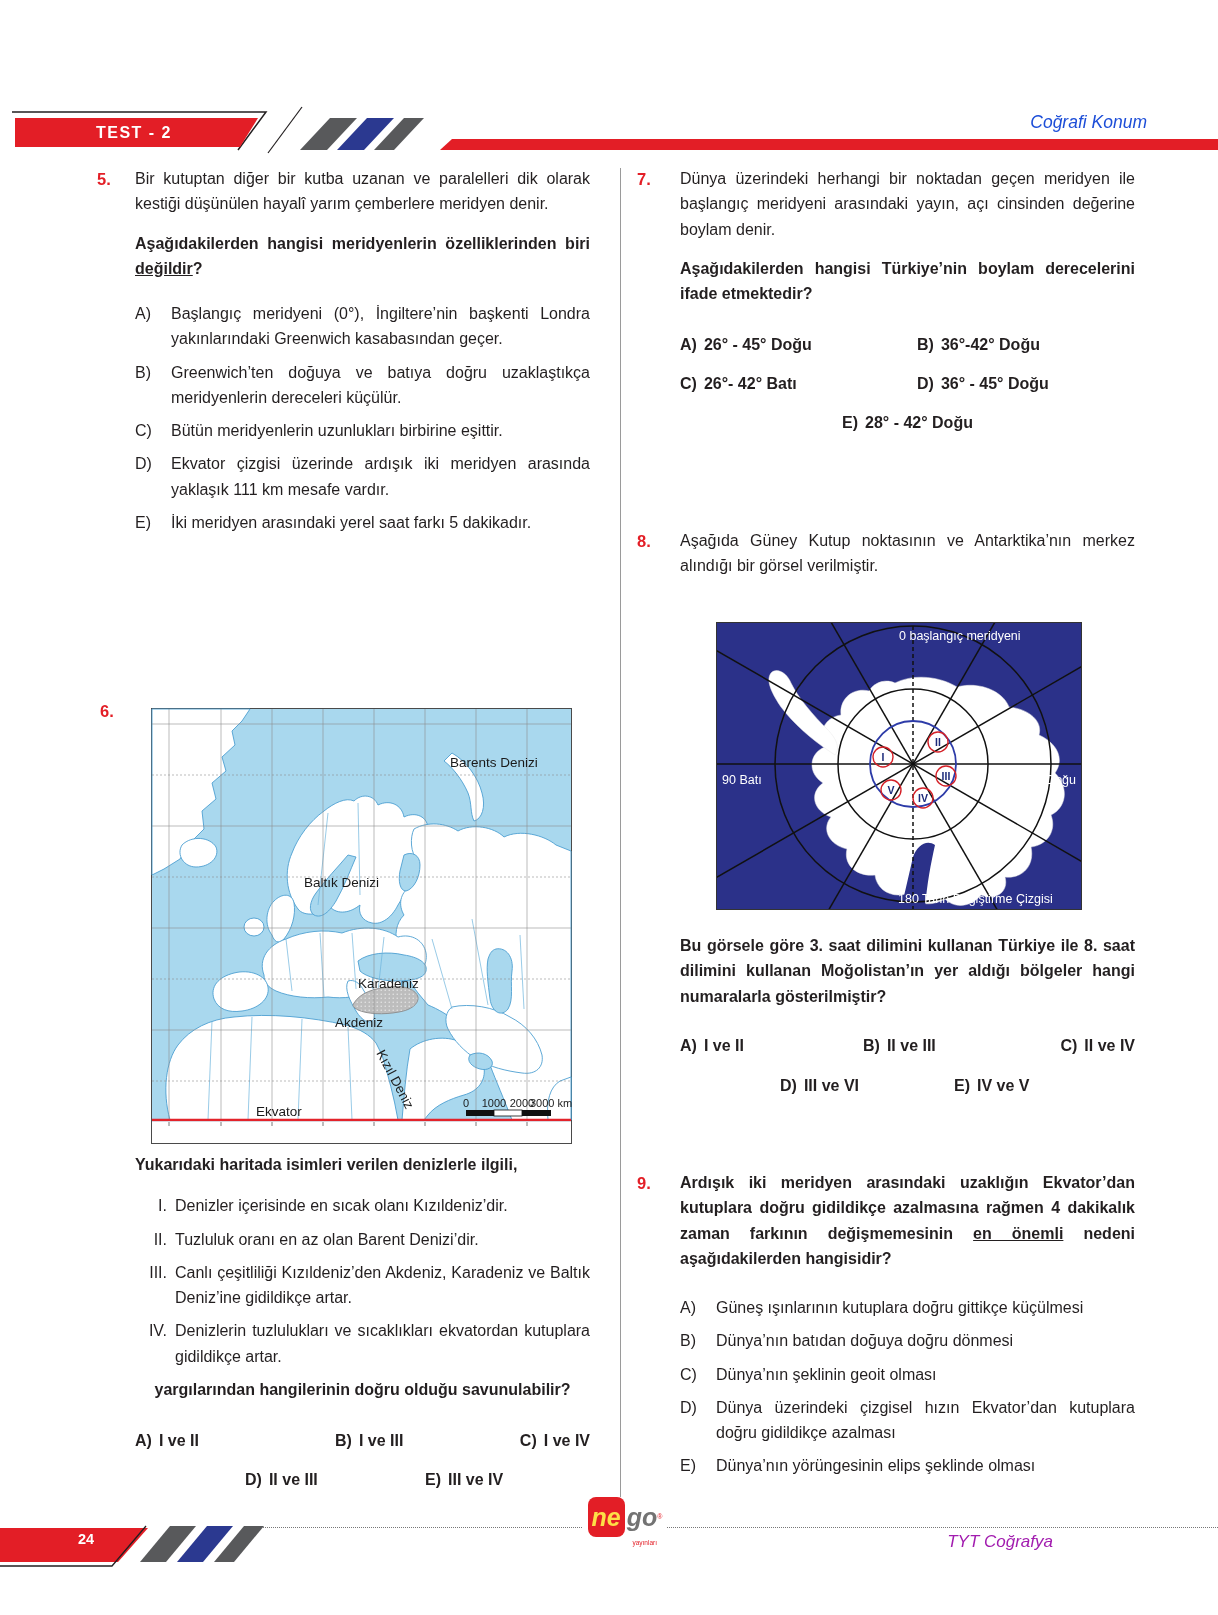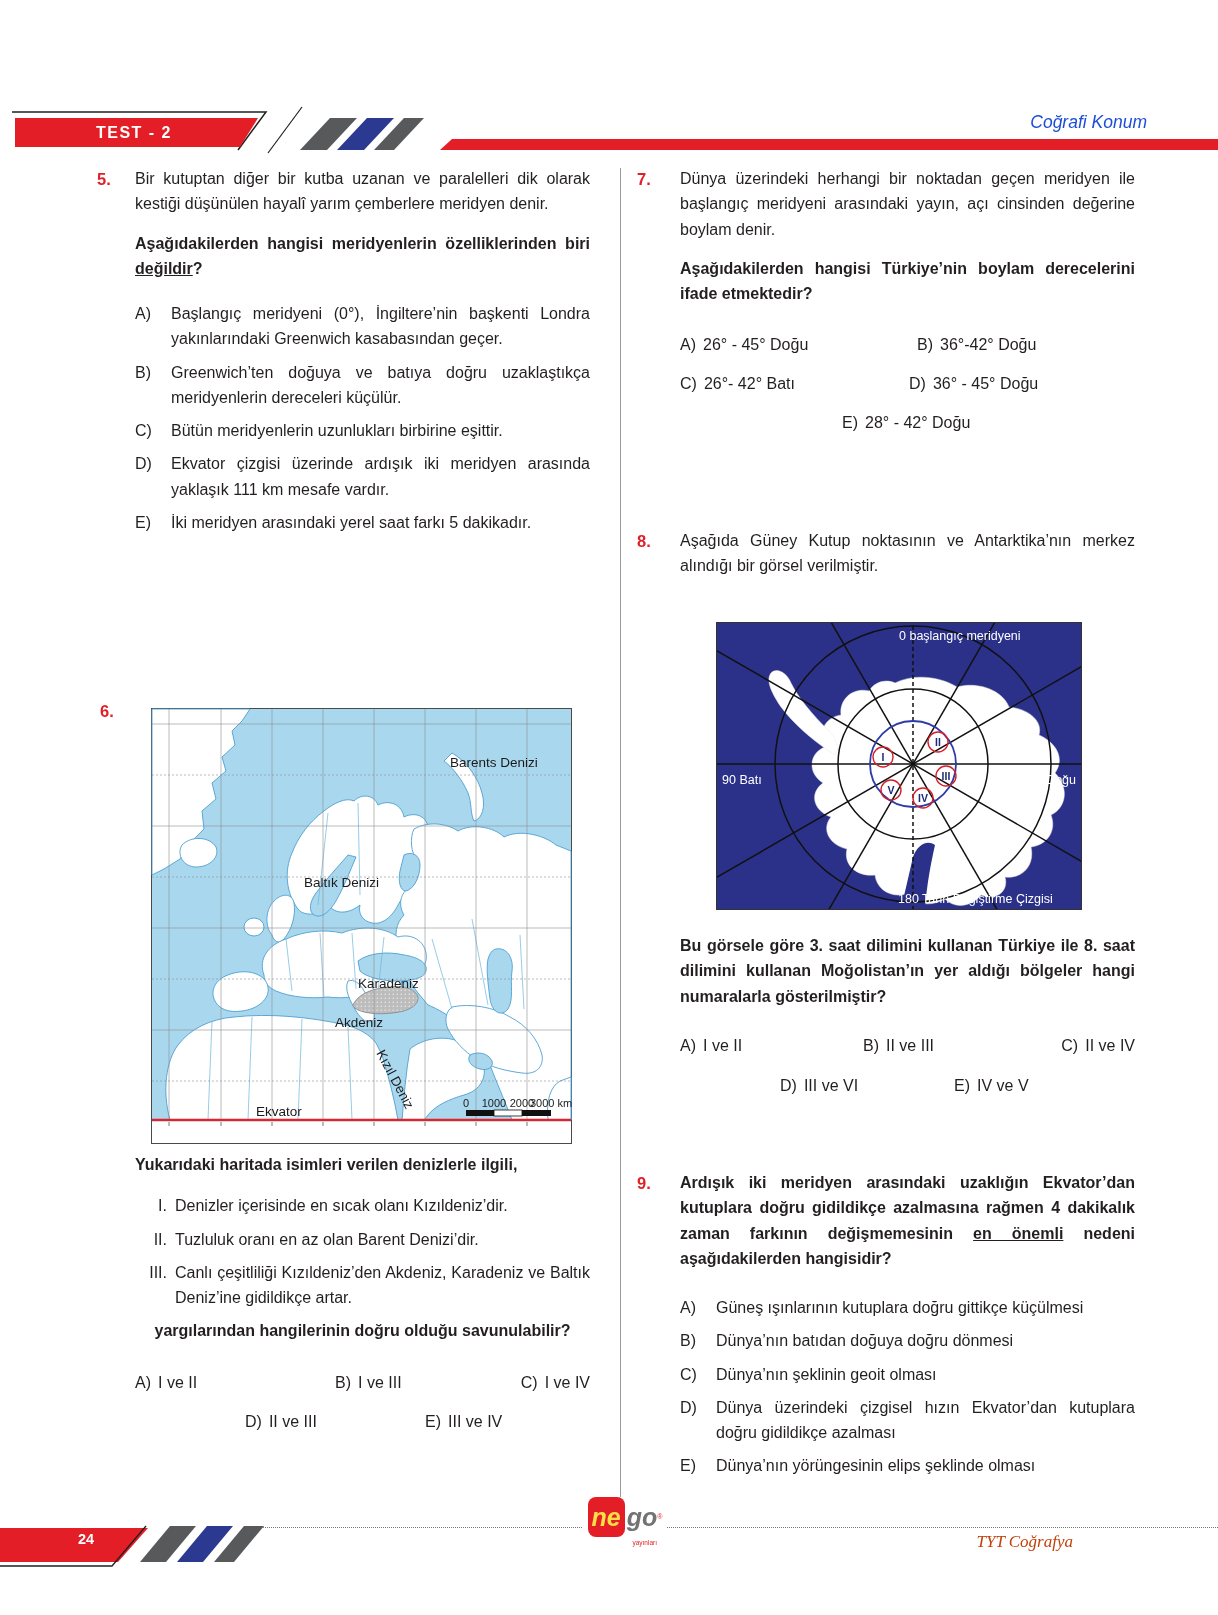--- a/index.html
+++ b/index.html
@@ -23,37 +23,37 @@
   .footer-rule{position:absolute;left:252px;top:1527px;width:966px;border-top:1px dotted #777;}
   .brand{
     position:absolute;left:583px;top:1497px;width:84px;height:54px;background:#fff;
     text-align:center;line-height:40px;white-space:nowrap;
   }
   .brand-ne{display:inline-block;background:#e31e26;color:#fde047;font-weight:bold;font-size:25px;
     border-radius:8px;padding:0 4px;font-style:italic;}
   .brand-go{color:#737373;font-weight:bold;font-size:25px;font-style:italic;margin-left:2px;}
   .brand-mark{color:#e31e26;font-size:7px;vertical-align:top;}
   .brand-sub{display:block;color:#e31e26;font-size:6.5px;line-height:4px;text-align:right;padding-right:10px;}
-  .course-title{position:absolute;right:145px;top:1532px;font-style:italic;font-size:17px;color:#c2410c;font-family:Liberation Serif, serif;}
+  .course-title{position:absolute;right:165px;top:1532px;font-style:italic;font-size:17px;color:#a21caf;}
   
   .q{position:absolute;font-size:16px;line-height:1.58;}
   .qrow{display:flex;}
   .qnum{color:#e31e26;font-weight:bold;font-size:16.5px;flex:0 0 auto;}
   .qnum.w26{width:26px;margin-right:12px;}
   .qnum.w30{width:30px;margin-right:13px;}
   .qcontent{width:455px;}
   .jt{text-align:justify;}
   p.para{margin:0 0 14px 0;}
   p.stem{margin:0 0 20px 0;font-weight:bold;}
   .ul{text-decoration:underline;}
   .opt{display:flex;gap:10px;margin-bottom:8px;}
   .okey{flex:0 0 26px;}
   .otext{flex:1;}
   .orow{position:relative;height:26px;margin-bottom:13px;}
-  .opt-inline{position:absolute;white-space:nowrap;top:0;}
+  .opt-inline{position:absolute;white-space:nowrap;top:0;font-weight:bold;}
   .opt-inline .ok{margin-right:7px;}
   .qitem{display:flex;gap:8px;margin-bottom:8px;}
   .ikey{flex:0 0 32px;text-align:right;}
   .itext{flex:1;}
   
   .europe-map{position:absolute;left:151px;top:708px;border:1px solid #4a4a4a;overflow:visible;background:#a9d8ee;}
   .antarctic-map{position:absolute;left:716px;top:622px;border:1px solid #333;background:#2b3189;}
   svg text{font-family:"Liberation Sans",sans-serif;}
 </style>
 </head>
@@ -190,20 +190,24 @@
         <span class="itext jt">Denizler içerisinde en sıcak olanı Kızıldeniz’dir.</span>
       </div>
     <div class="qitem">
         <span class="ikey">II.</span>
         <span class="itext jt">Tuzluluk oranı en az olan Barent Denizi’dir.</span>
       </div>
     <div class="qitem">
         <span class="ikey">III.</span>
         <span class="itext jt">Canlı çeşitliliği Kızıldeniz’den Akdeniz, Karadeniz ve Baltık Deniz’ine gidildikçe artar.</span>
       </div>
+    <div class="qitem">
+        <span class="ikey">IV.</span>
+        <span class="itext jt">Denizlerin tuzlulukları ve sıcaklıkları ekvatordan kutuplara gidildikçe artar.</span>
+      </div>
   </div>
   <p class="stem" style="margin:6px 0 26px 0;text-align:center;">yargılarından hangilerinin doğru olduğu savunulabilir?</p>
   <div class="orow">
     <span class="opt-inline" style="left:0;"><span class="ok">A)</span><span>I ve II</span></span>
     <span class="opt-inline" style="left:200px;"><span class="ok">B)</span><span>I ve III</span></span>
     <span class="opt-inline" style="right:0;"><span class="ok">C)</span><span>I ve IV</span></span>
   </div>
   <div class="orow">
     <span class="opt-inline" style="left:110px;"><span class="ok">D)</span><span>II ve III</span></span>
     <span class="opt-inline" style="left:290px;"><span class="ok">E)</span><span>III ve IV</span></span>
@@ -215,21 +219,21 @@
     <span class="qnum w30">7.</span>
     <div class="qcontent">
       <p class="para jt">Dünya üzerindeki herhangi bir noktadan geçen meridyen ile başlangıç meridyeni arasındaki yayın, açı cinsinden değerine boylam denir.</p>
       <p class="stem jt" style="margin-bottom:26px;">Aşağıdakilerden hangisi Türkiye’nin boylam derecelerini ifade etmektedir?</p>
       <div class="orow">
         <span class="opt-inline" style="left:0;"><span class="ok">A)</span><span>26° - 45° Doğu</span></span>
         <span class="opt-inline" style="left:237px;"><span class="ok">B)</span><span>36°-42° Doğu</span></span>
       </div>
       <div class="orow">
         <span class="opt-inline" style="left:0;"><span class="ok">C)</span><span>26°- 42° Batı</span></span>
-        <span class="opt-inline" style="left:229px;"><span class="ok">D)</span><span>36° - 45° Doğu</span></span>
+        <span class="opt-inline" style="left:237px;"><span class="ok">D)</span><span>36° - 45° Doğu</span></span>
       </div>
       <div class="orow">
         <span class="opt-inline" style="left:162px;"><span class="ok">E)</span><span>28° - 42° Doğu</span></span>
       </div>
     </div>
   </div>
 </div>
 
 <div class="q" style="left:637px;top:528px;">
   <div class="qrow">

